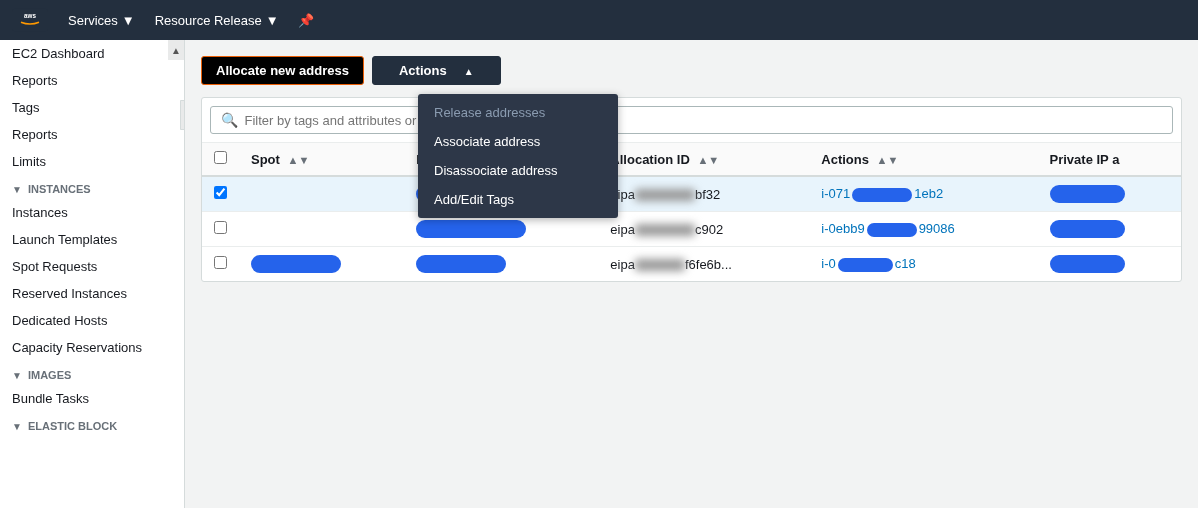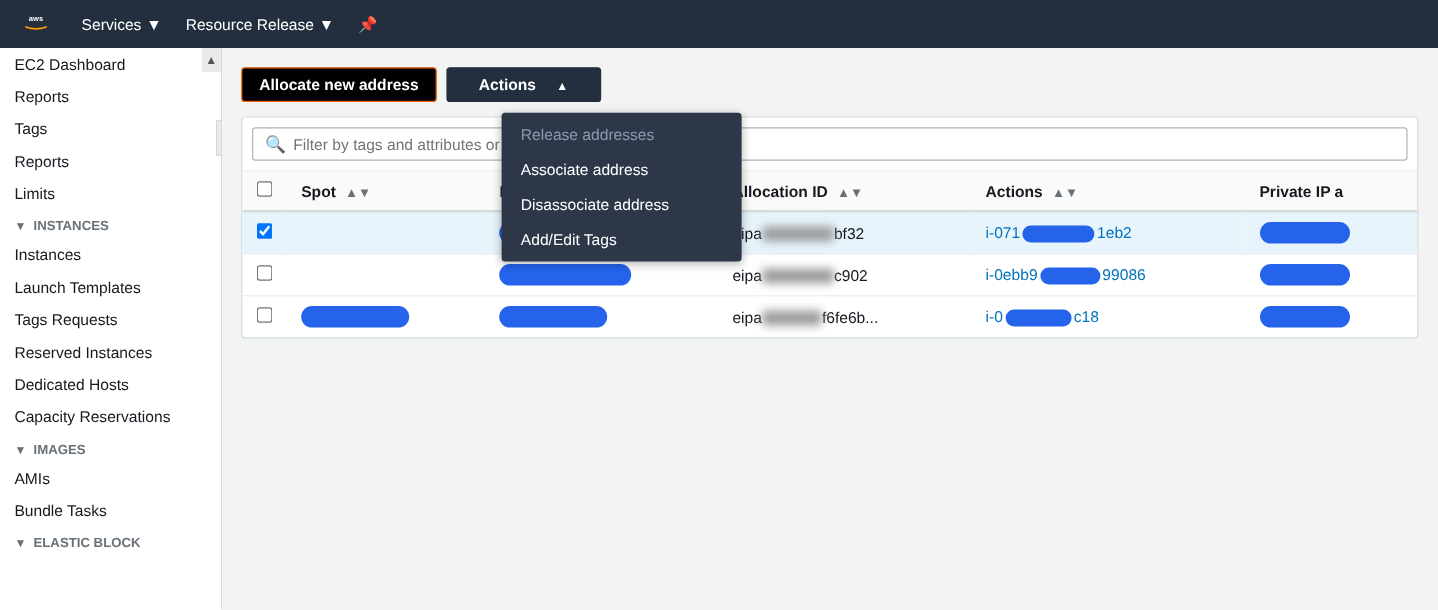--- a/index.html
+++ b/index.html
@@ -312,39 +312,36 @@
       <span class="collapse-icon">▼</span>
       <span>INSTANCES</span>
     </div>
     <a class="sidebar-item">
       <span>Instances</span>
     </a>
     <a class="sidebar-item">
       <span>Launch Templates</span>
     </a>
     <a class="sidebar-item">
-      <span>Tags Requests</span>
+      <span>Spot Requests</span>
     </a>
     <a class="sidebar-item">
       <span>Reserved Instances</span>
     </a>
     <a class="sidebar-item">
       <span>Dedicated Hosts</span>
     </a>
     <a class="sidebar-item">
       <span>Capacity Reservations</span>
     </a>
 
     <div class="sidebar-section">
       <span class="collapse-icon">▼</span>
       <span>IMAGES</span>
     </div>
-    <a class="sidebar-item">
-      <span>AMIs</span>
-    </a>
     <a class="sidebar-item">
       <span>Bundle Tasks</span>
     </a>
 
     <div class="sidebar-section">
       <span class="collapse-icon">▼</span>
       <span>ELASTIC BLOCK</span>
     </div>
   </aside>
 

